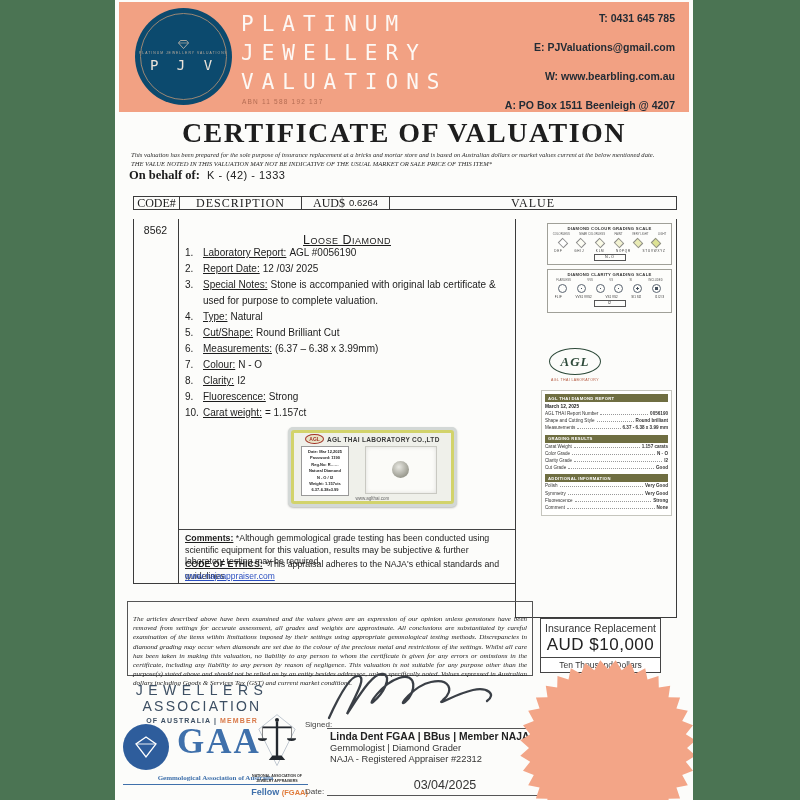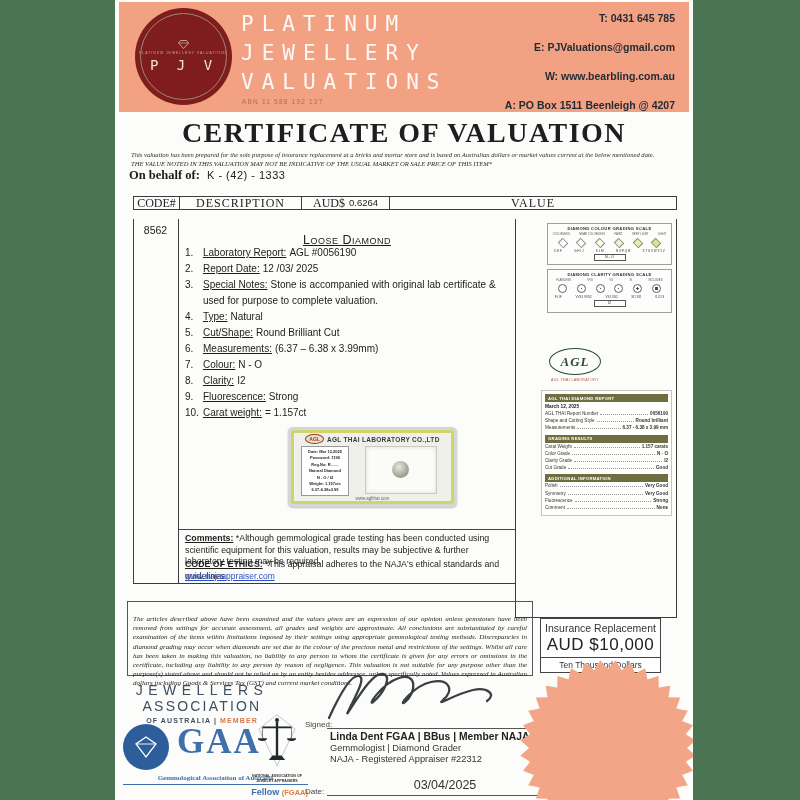--- a/index.html
+++ b/index.html
@@ -3,21 +3,21 @@
 <meta charset="utf-8">
 <style>
   html,body{margin:0;padding:0;}
   body{width:800px;height:800px;position:relative;overflow:hidden;background:#4b7453;
        font-family:"Liberation Sans",sans-serif;color:#1c1c1c;}
   .abs{position:absolute;}
   #paper{position:absolute;left:115px;top:0;width:578px;height:800px;background:#fcfcfa;overflow:hidden;}
 
   
   #band{left:4px;top:2px;width:570px;height:110px;background:#f2a183;}
-  #logo-disc{left:16px;top:6px;width:97px;height:97px;border-radius:50%;background:#7f1d1d;
+  #logo-disc{left:16px;top:6px;width:97px;height:97px;border-radius:50%;background:#0c4a6e;
      display:flex;flex-direction:column;align-items:center;justify-content:center;}
   #logo-disc::before{content:"";position:absolute;inset:5px;border:1px solid #9b8774;border-radius:50%;}
   .logo-ring-text{font-size:3.4px;letter-spacing:1px;color:#bfae9d;margin:2px 0;}
   .logo-initials{font-size:14px;letter-spacing:5px;color:#ece4da;font-family:"DejaVu Sans Mono",monospace;}
   #brand{left:122px;top:8px;font-family:"DejaVu Sans Mono",monospace;font-size:21px;line-height:29px;
      letter-spacing:8px;color:#fdf8f4;}
   #abn{left:123px;top:96px;font-size:6.5px;letter-spacing:1.2px;color:rgba(125,62,40,.55);}
   #contacts{right:14px;top:10px;text-align:right;font-weight:bold;font-size:10.5px;color:#232c35;
      display:grid;row-gap:17px;}
 

